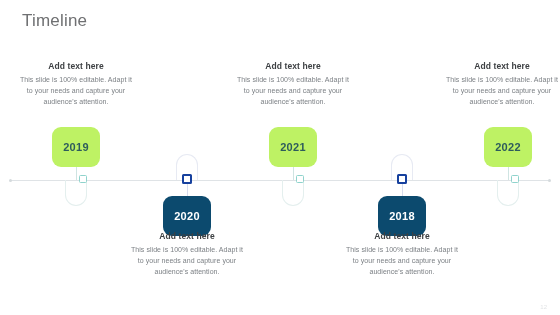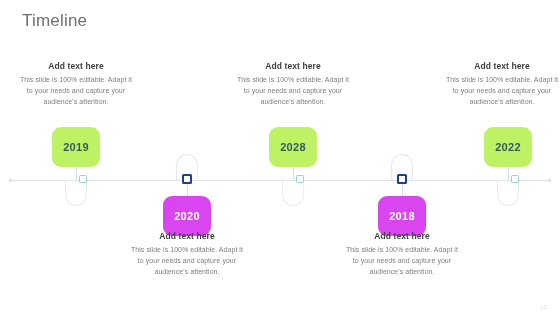--- a/index.html
+++ b/index.html
@@ -132,21 +132,21 @@
     font-weight: 700;
     letter-spacing: 0.3px;
   }
   .milestone.teal .year-box {
     top: 127px;
     background: #bef264;
     color: #2e5c5c;
   }
   .milestone.blue .year-box {
     top: 196px;
-    background: #d946ef;
+    background: #0c4a6e;
     color: #ffffff;
   }
 
   
   .text-block {
     position: absolute;
     left: -57px;
     width: 114px;
     text-align: center;
   }
@@ -206,21 +206,21 @@
     <div class="text-block">
       <div class="text-heading">Add text here</div>
       <div class="text-body">This slide is 100% editable. Adapt it to your needs and capture your audience's attention.</div>
     </div>
   </div>
 
   <div class="milestone teal" style="left:293px;">
     <div class="hook"></div>
     <div class="stem" style="top:167px;height:13px;"></div>
     <div class="marker"></div>
-    <div class="year-box">2028</div>
+    <div class="year-box">2021</div>
     <div class="text-block">
       <div class="text-heading">Add text here</div>
       <div class="text-body">This slide is 100% editable. Adapt it to your needs and capture your audience's attention.</div>
     </div>
   </div>
 
   <div class="milestone blue" style="left:402px;">
     <div class="hook"></div>
     <div class="stem" style="top:180px;height:16px;"></div>
     <div class="marker"></div>

